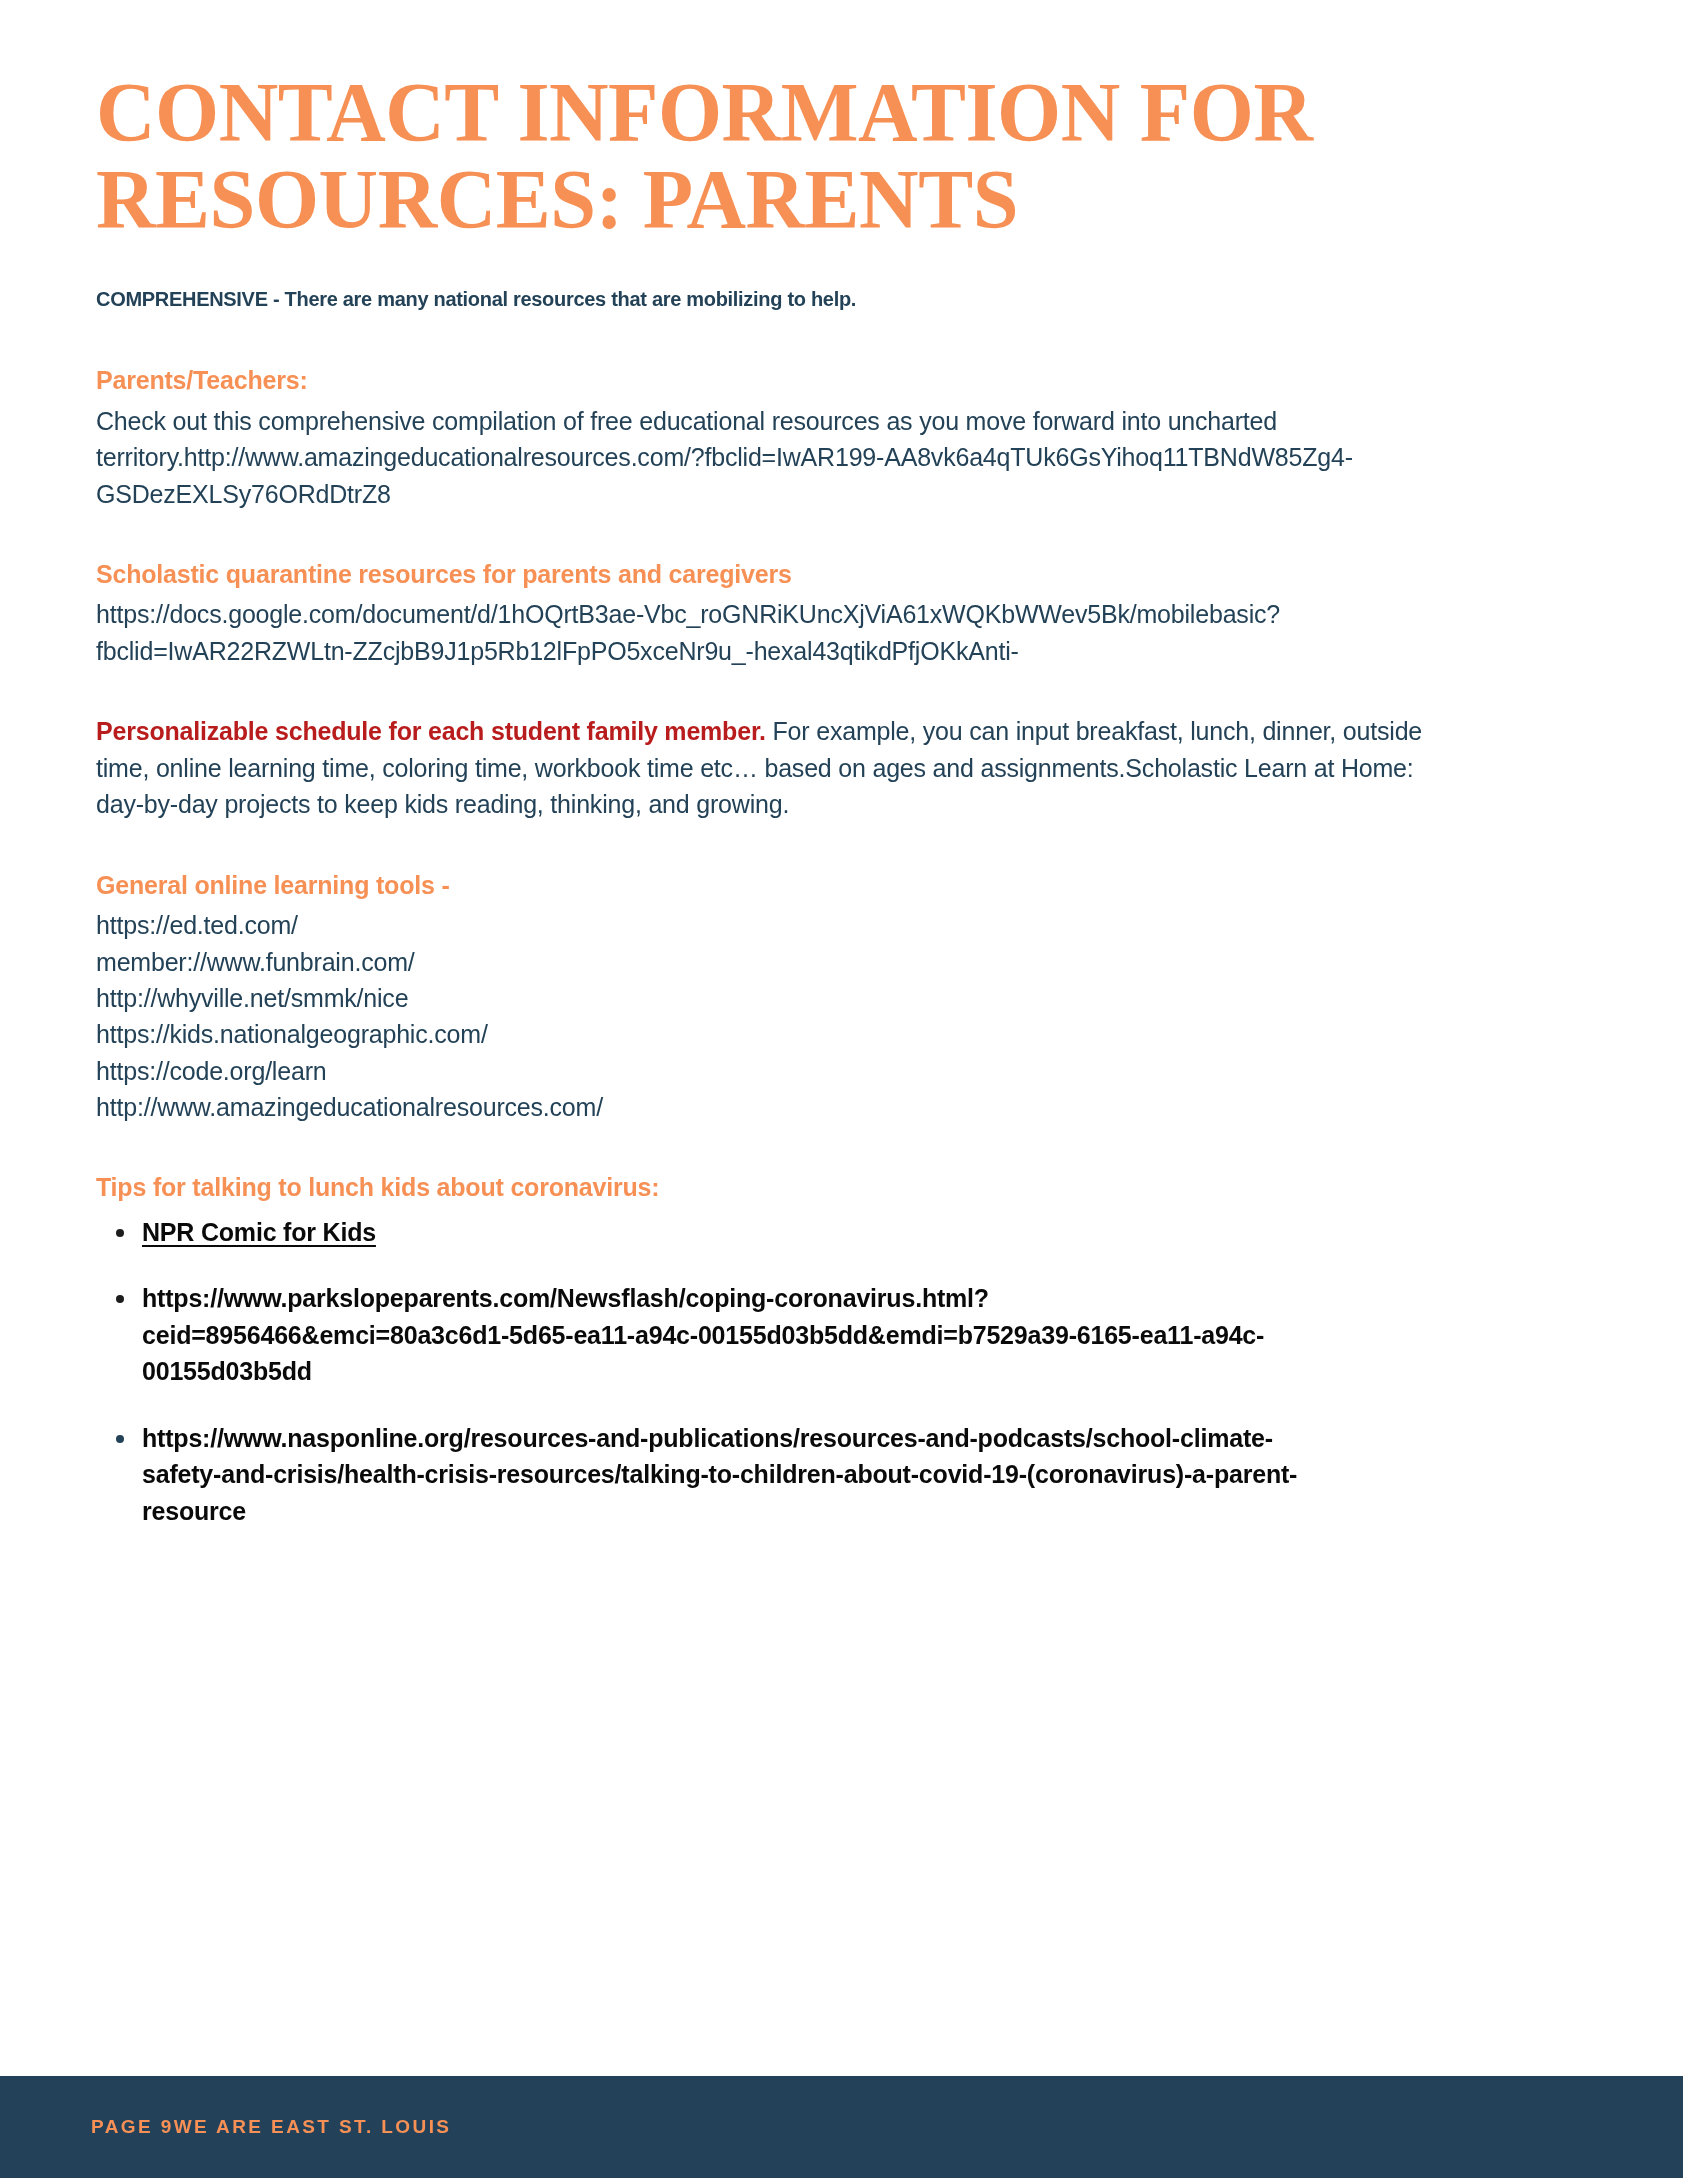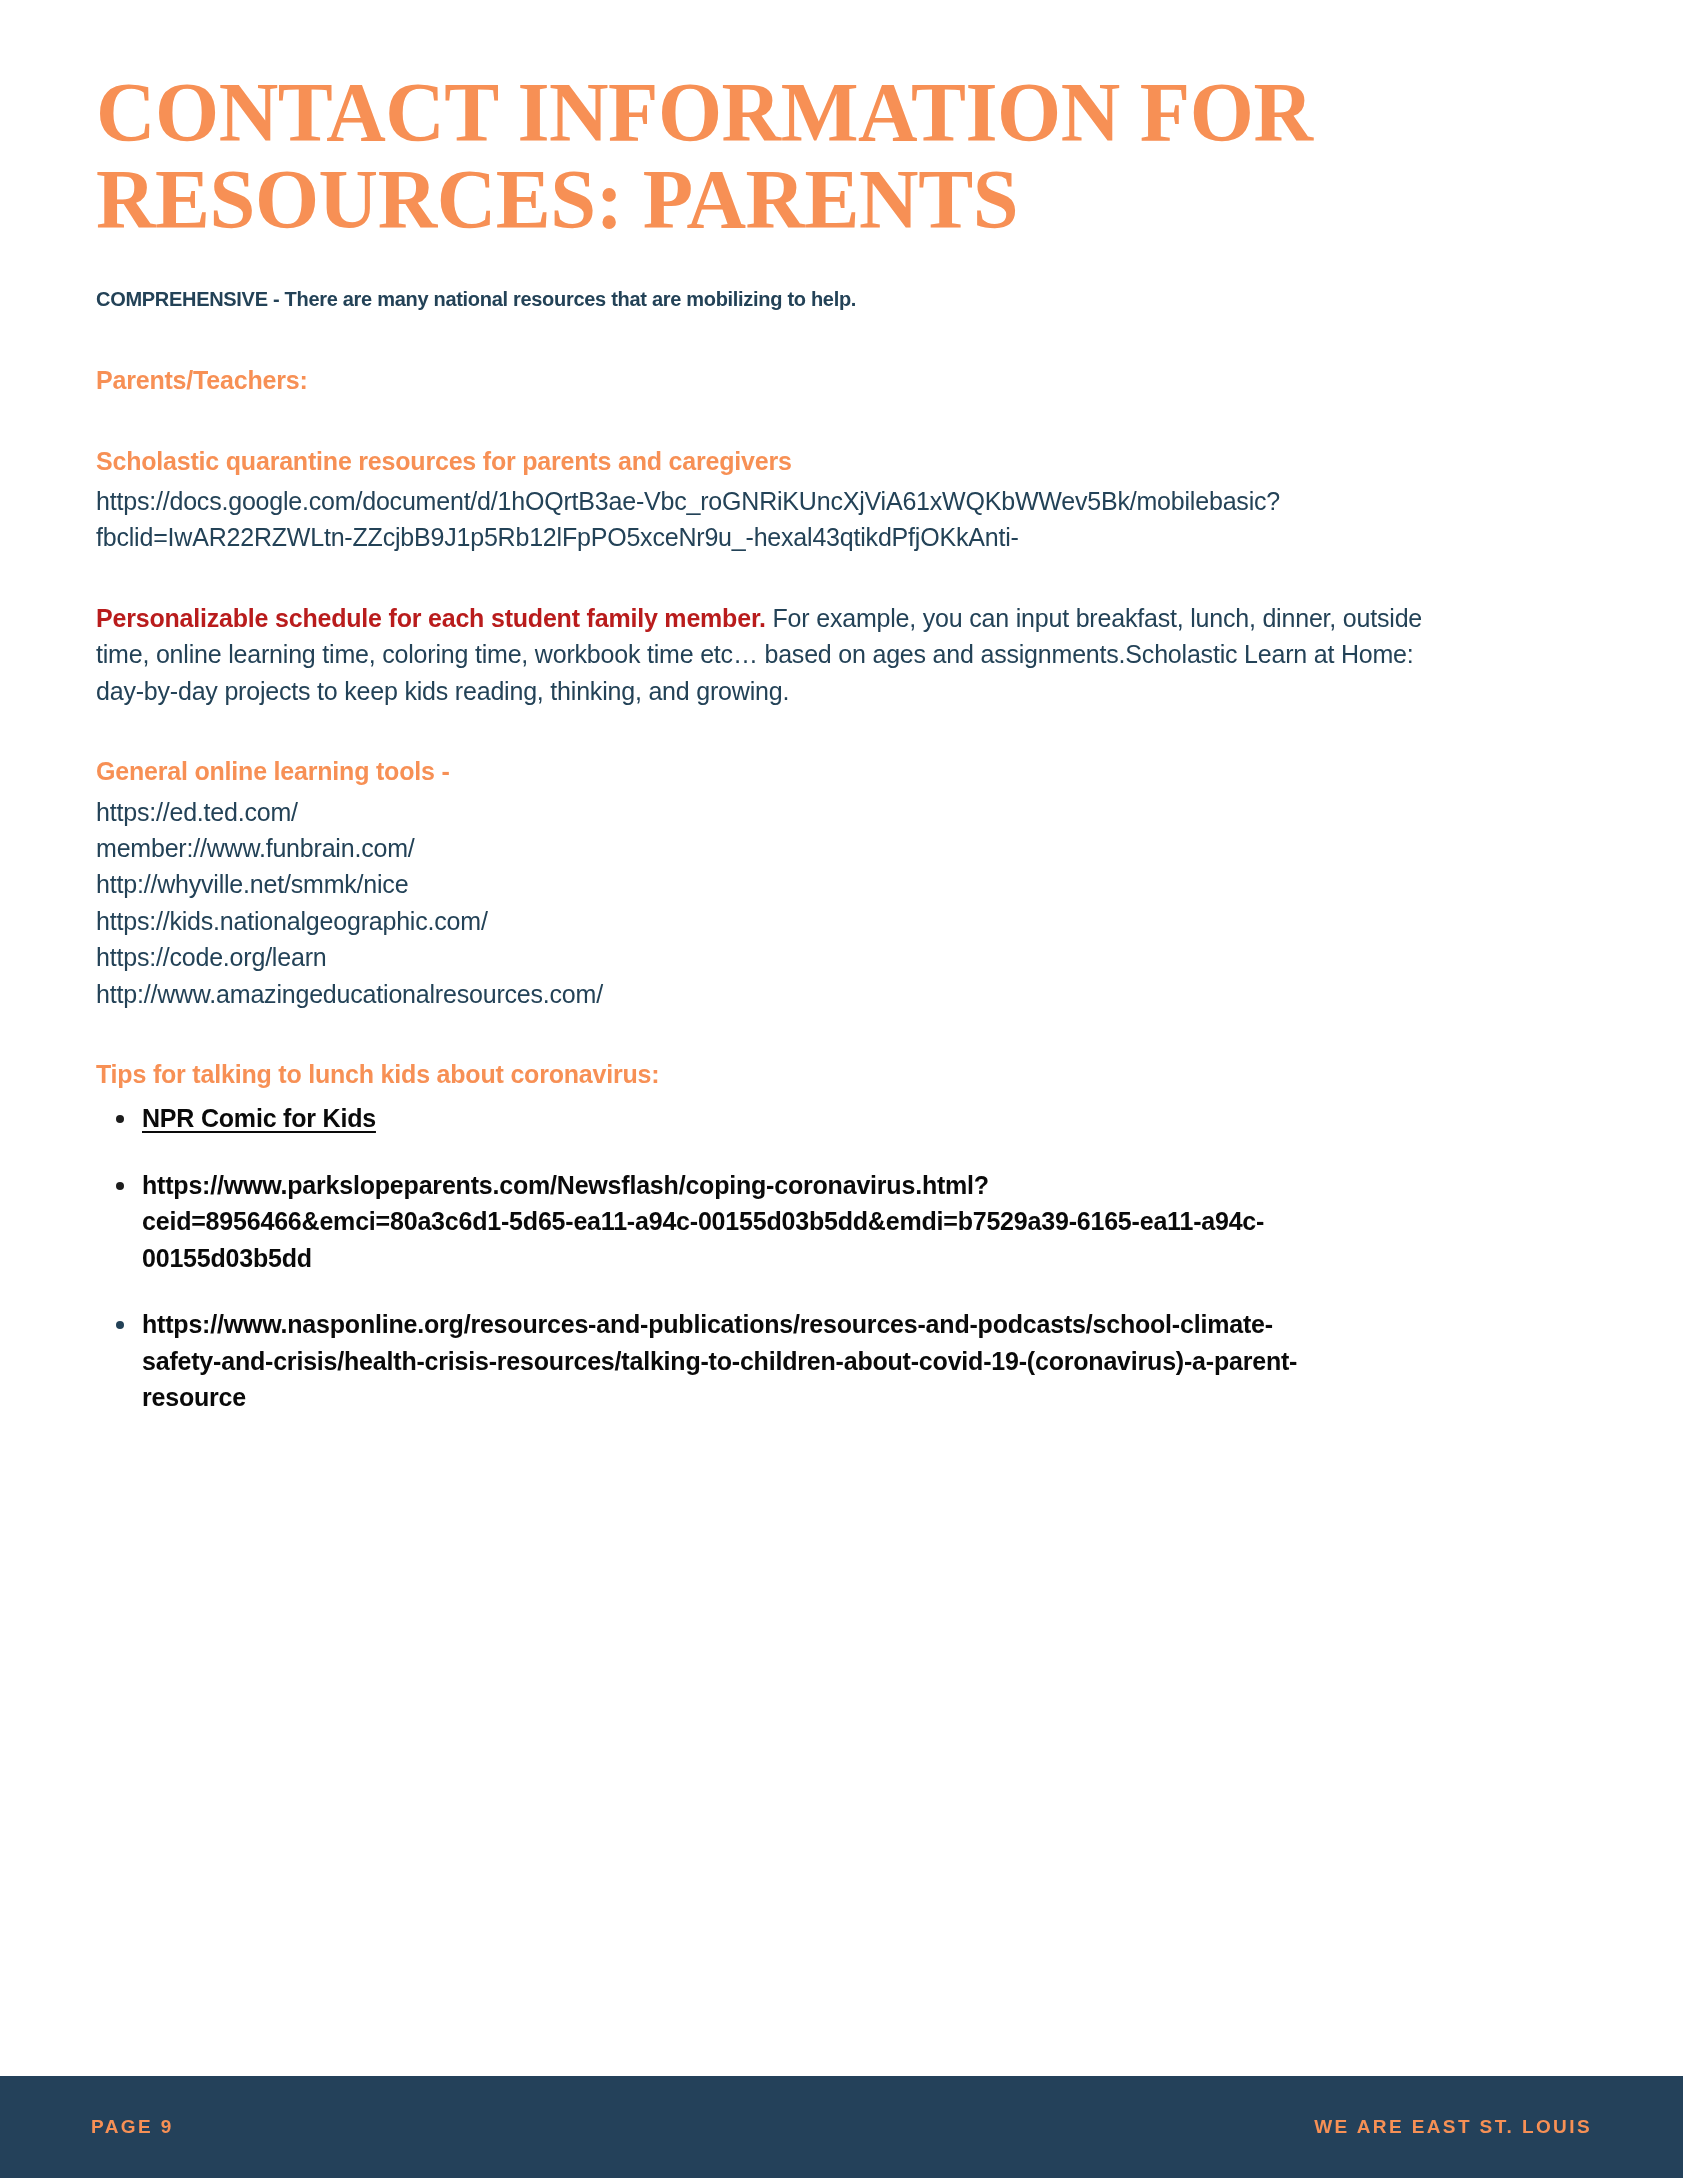--- a/index.html
+++ b/index.html
@@ -127,21 +127,21 @@
 
   
   .footer {
     position: absolute;
     left: 0; bottom: 0;
     width: 1683px;
     height: 102px;
     background: #24415A;
     display: flex;
     align-items: center;
-    justify-content: space-between;
+    justify-content: flex-start;
     padding: 0 91px 0 91px;
   }
   .footer span {
     color: #F79055;
     font-weight: bold;
     font-size: 19px;
     letter-spacing: 2.4px;
   }
 </style>
 </head>
@@ -149,20 +149,21 @@
 
 <div class="page">
   <div class="content">
 
     <h1 class="page-title">CONTACT INFORMATION FOR RESOURCES: PARENTS</h1>
 
     <p class="lead">COMPREHENSIVE - There are many national resources that are mobilizing to help.</p>
 
     <div class="section">
       <div class="sec-head">Parents/Teachers:</div>
+      <p class="body-text wide">Check out this comprehensive compilation of free educational resources as you move forward into uncharted territory.http://www.amazingeducationalresources.com/?fbclid=IwAR199-AA8vk6a4qTUk6GsYihoq11TBNdW85Zg4-GSDezEXLSy76ORdDtrZ8</p>
     </div>
 
     <div class="section">
       <div class="sec-head">Scholastic quarantine resources for parents and caregivers</div>
       <p class="url-line">https://docs.google.com/document/d/1hOQrtB3ae-Vbc_roGNRiKUncXjViA61xWQKbWWev5Bk/mobilebasic?fbclid=IwAR22RZWLtn-ZZcjbB9J1p5Rb12lFpPO5xceNr9u_-hexal43qtikdPfjOKkAnti-</p>
     </div>
 
     <div class="section">
       <p class="body-text wide"><span class="inline-head">Personalizable schedule for each student family member.</span><span> For example, you can input breakfast, lunch, dinner, outside time, online learning time, coloring time, workbook time etc… based on ages and assignments.Scholastic Learn at Home: day-by-day projects to keep kids reading, thinking, and growing.</span></p>
     </div>

